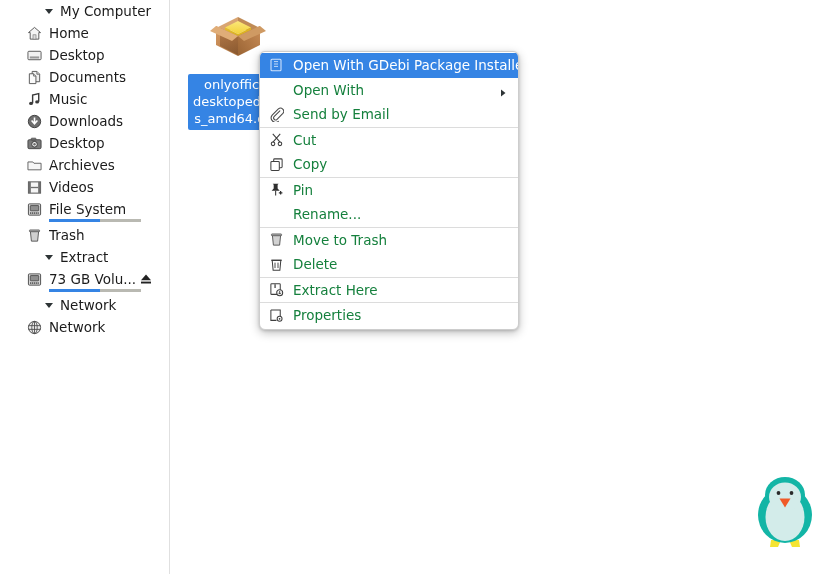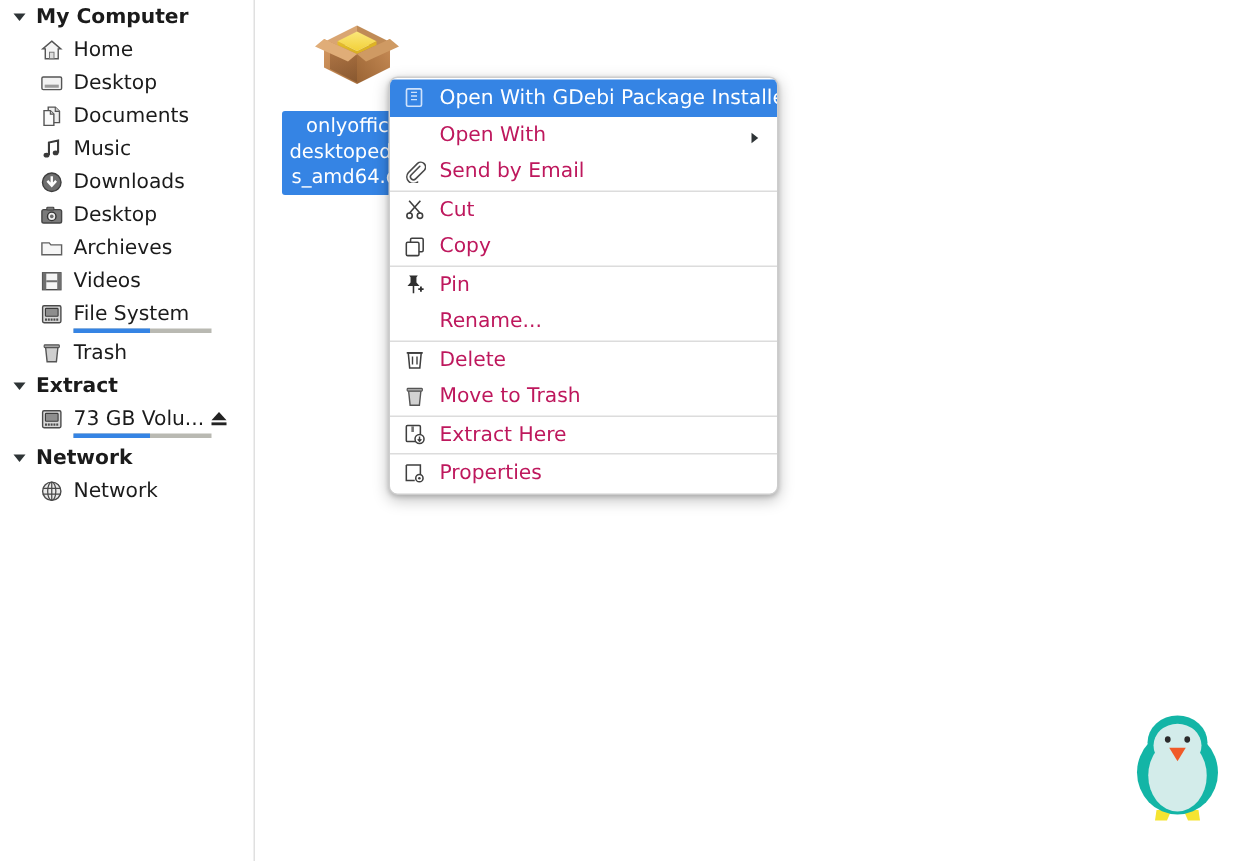--- a/index.html
+++ b/index.html
@@ -27,23 +27,24 @@
     background: #ffffff;
     border-right: 1px solid #e0e0e0;
     box-sizing: border-box;
     overflow: hidden;
   }
   .sb-group-header {
     display: flex;
     align-items: center;
     height: 22px;
     padding-left: 6px;
-    font-weight: bold;
+    font-weight: normal;
     font-size: 13.5px;
     color: #1b1b1b;
+    margin-left: 36px;
   }
   .sb-tri {
     width: 14px;
     height: 14px;
     display: inline-flex;
     align-items: center;
     justify-content: center;
     margin-right: 4px;
     flex: none;
   }
@@ -139,21 +140,21 @@
     padding: 1px 0 1px 0;
     box-sizing: border-box;
     overflow: hidden;
   }
   .mi {
     display: flex;
     align-items: center;
     height: 24.5px;
     padding: 0 8px 0 8px;
     font-size: 13.5px;
-    color: #be185d;
+    color: #15803d;
     position: relative;
     box-sizing: border-box;
   }
   .mi.selected {
     background: #3584e4;
     color: #ffffff;
   }
   .mi-icon {
     width: 16px;
     height: 16px;
@@ -490,36 +491,36 @@
   <div class="mi">
     <span class="mi-icon"></span>
     <span class="mi-label">Rename...</span>
   </div>
 
   <div class="mi-sep"></div>
 
   <div class="mi">
     <span class="mi-icon">
       <svg width="15" height="15" viewBox="0 0 16 16">
+        <path d="M3.6 3.6 L12.4 3.6 L11.3 14 L4.7 14 Z" fill="#d2d2d2" stroke="#555" stroke-width="1"></path>
+        <rect x="2.6" y="2" width="10.8" height="2" rx="0.6" fill="#a8a8a8" stroke="#555" stroke-width="0.8"></rect>
+      </svg>
+    </span>
+    <span class="mi-label">Move to Trash</span>
+  </div>
+
+  <div class="mi">
+    <span class="mi-icon">
+      <svg width="15" height="15" viewBox="0 0 16 16">
         <path d="M3.4 3.6 H12.6 L11.6 14.2 H4.4 Z" fill="none" stroke="#3f3f3f" stroke-width="1.1"></path>
         <path d="M2.3 3.4 H13.7" stroke="#3f3f3f" stroke-width="1.2"></path>
         <path d="M6.4 6 V11.8 M9.6 6 V11.8" stroke="#3f3f3f" stroke-width="1"></path>
       </svg>
     </span>
     <span class="mi-label">Delete</span>
-  </div>
-
-  <div class="mi">
-    <span class="mi-icon">
-      <svg width="15" height="15" viewBox="0 0 16 16">
-        <path d="M3.6 3.6 L12.4 3.6 L11.3 14 L4.7 14 Z" fill="#d2d2d2" stroke="#555" stroke-width="1"></path>
-        <rect x="2.6" y="2" width="10.8" height="2" rx="0.6" fill="#a8a8a8" stroke="#555" stroke-width="0.8"></rect>
-      </svg>
-    </span>
-    <span class="mi-label">Move to Trash</span>
   </div>
 
   <div class="mi-sep"></div>
 
   <div class="mi">
     <span class="mi-icon">
       <svg width="15" height="15" viewBox="0 0 16 16">
         <rect x="2" y="1.8" width="10" height="11.4" rx="0.8" fill="none" stroke="#3f3f3f" stroke-width="1.1"></rect>
         <rect x="5.6" y="2.4" width="1.8" height="4" fill="#3f3f3f" opacity="0.75"></rect>
         <circle cx="11.4" cy="11.4" r="3.2" fill="#fff" stroke="#3f3f3f" stroke-width="1.1"></circle>

